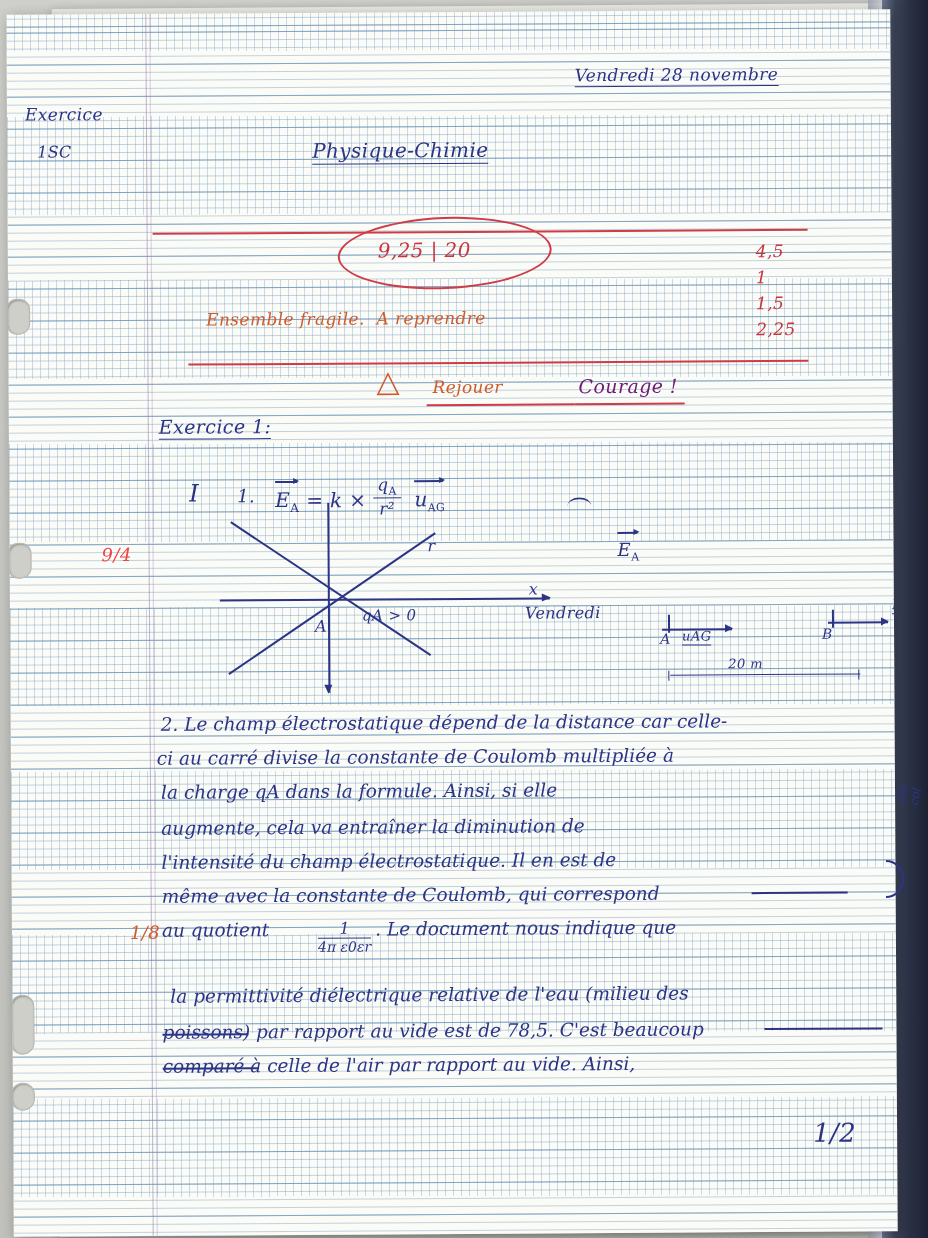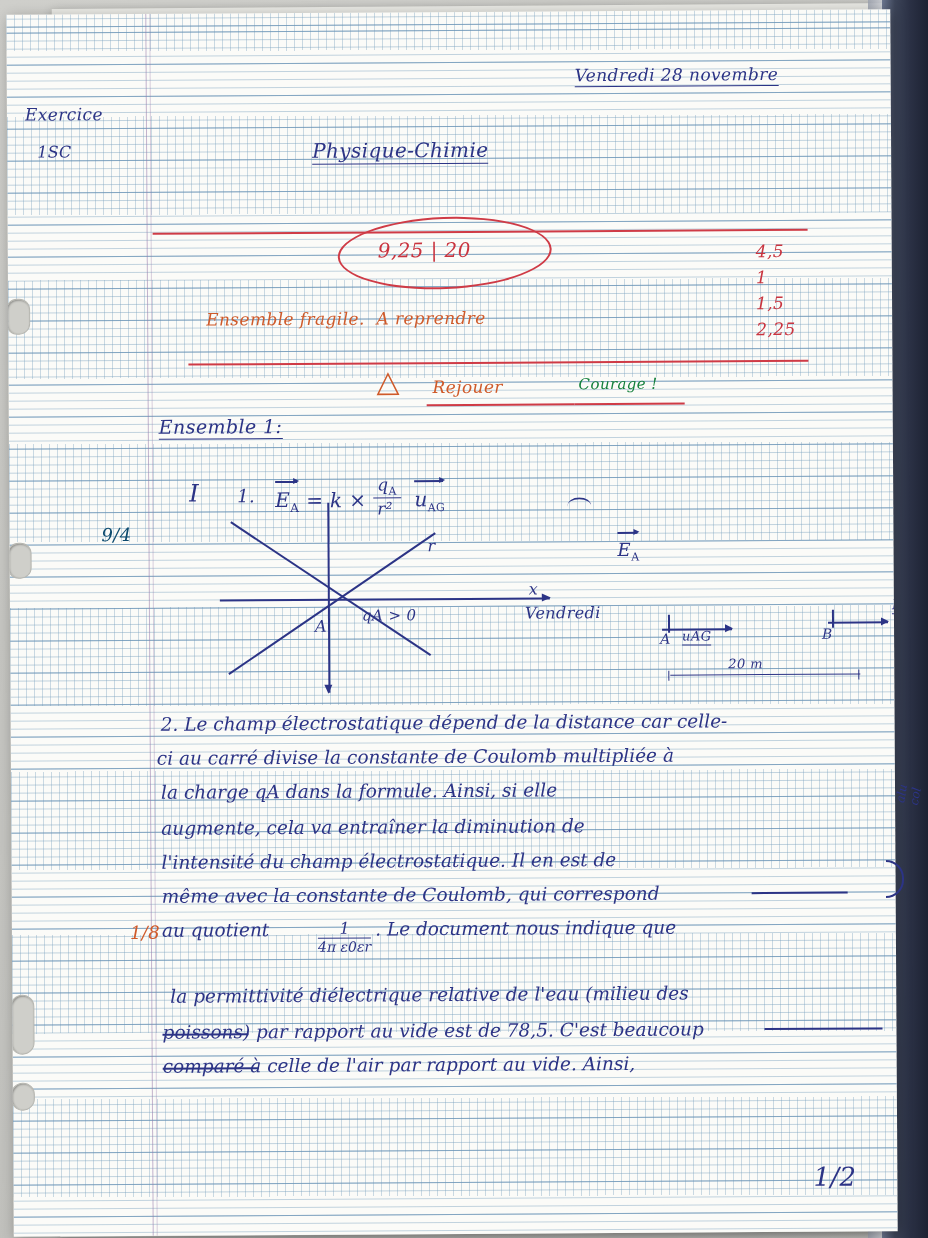--- a/index.html
+++ b/index.html
@@ -100,43 +100,43 @@
     transform:rotate(-2deg);
   }
   #grade{left:370px;top:226px;font-size:20px;color:#c9343f;}
   #rline1{position:absolute;left:145px;top:219px;width:655px;height:2px;background:#cf3b46;}
   #rline2{position:absolute;left:180px;top:350px;width:620px;height:2px;background:#cf3b46;}
   #comment{left:198px;top:296px;font-size:17px;color:#cf5a2a;}
   #points{left:748px;top:228px;font-size:17px;color:#c9343f;line-height:26px;}
   #warn{position:absolute;left:368px;top:354px;font-size:30px;color:#cf5a2a;line-height:1;}
   #redo{left:424px;top:365px;font-size:17px;color:#cf5a2a;}
   #redo-u{position:absolute;left:418px;top:392px;width:148px;height:2px;background:#cf3b46;}
-  #courage{left:570px;top:364px;font-size:15px;color:#15803d;}
+  #courage{left:570px;top:364px;font-size:19px;color:#701a75;}
   #courage-u{position:absolute;left:566px;top:392px;width:110px;height:2px;background:#cf3b46;}
 
   
   #exo{left:150px;top:402px;font-size:19px;}
 
   
   #part-I{left:180px;top:466px;font-size:24px;}
   #q1{left:228px;top:472px;font-size:18px;}
   #formula{left:266px;top:462px;font-size:20px;}
   .vec{position:relative;}
   .vec:before{
     content:"";position:absolute;left:0;right:2px;top:-7px;height:1.6px;background:currentColor;
   }
   .vec:after{
     content:"";position:absolute;right:0px;top:-10px;
     border-left:6px solid currentColor;border-top:3px solid transparent;border-bottom:3px solid transparent;
   }
-  .frac{display:inline-block;vertical-align:-8px;font-size:17px;}
+  .frac{display:inline-block;text-align:center;vertical-align:-8px;font-size:17px;}
   .frac .num{display:block;border-bottom:1.6px solid currentColor;padding:0 4px;}
   .frac .den{display:block;padding:0 4px;}
 
-  #mark-orange1{left:92px;top:510px;font-size:18px;color:#0c4a6e;}
+  #mark-orange1{left:92px;top:530px;font-size:18px;color:#ef4444;}
   #mark-orange2{left:118px;top:908px;font-size:18px;color:#cf5a2a;}
 
   
   #axes{position:absolute;left:200px;top:500px;width:360px;height:180px;}
   #axis-h{position:absolute;left:10px;top:86px;width:330px;height:1.6px;background:#2c3486;}
   #axis-h:after{content:"";position:absolute;right:-1px;top:-4px;border-left:9px solid #2c3486;border-top:4.5px solid transparent;border-bottom:4.5px solid transparent;}
   #axis-v{position:absolute;left:118px;top:-10px;width:1.6px;height:190px;background:#2c3486;}
   #axis-v:after{content:"";position:absolute;left:-4px;bottom:-1px;border-top:9px solid #2c3486;border-left:4.5px solid transparent;border-right:4.5px solid transparent;}
   #diag1{position:absolute;left:18px;top:160px;width:250px;height:1.6px;background:#2c3486;transform:rotate(-34deg);transform-origin:0 0;}
   #diag2{position:absolute;left:22px;top:8px;width:240px;height:1.6px;background:#2c3486;transform:rotate(34deg);transform-origin:0 0;}
@@ -180,21 +180,21 @@
   #p6{top:872px;left:150px;}
   #p7{top:906px;left:150px;}
   #p8{top:972px;left:158px;}
   #p9{top:1008px;left:150px;}
   #p10{top:1042px;left:150px;}
 
   #frac2{position:absolute;left:306px;top:906px;font-size:16px;color:#2c3486;text-align:center;font-family:"DejaVu Serif",serif;font-style:italic;}
   #frac2 .num{display:block;border-bottom:1.6px solid currentColor;}
   #frac2 .den{display:block;font-size:14px;}
 
-  #pagenum{left:800px;top:1152px;font-size:26px;}
+  #pagenum{left:800px;top:1108px;font-size:26px;}
 
   
   #side-note{position:absolute;left:892px;top:772px;font-size:12px;color:#2c3486;transform:rotate(-80deg);font-family:"DejaVu Serif",serif;font-style:italic;}
   #side-hook{position:absolute;left:886px;top:860px;width:16px;height:34px;border:2px solid #2c3486;border-left:none;border-radius:0 18px 18px 0;}
 </style>
 </head>
 <body>
 
 <div id="desk"></div>
 <div id="under-sheet"></div>
@@ -225,21 +225,21 @@
 1,5
 2,25</div>
   <div class="hw" id="comment">Ensemble fragile.  A reprendre</div>
   <div id="rline2"></div>
   <div id="warn">△</div>
   <div class="hw" id="redo">Rejouer</div>
   <div id="redo-u"></div>
   <div class="hw" id="courage">Courage !</div>
   <div id="courage-u"></div>
 
-  <div class="hw blue u" id="exo">Ensemble 1:</div>
+  <div class="hw blue u" id="exo">Exercice 1:</div>
 
   <div class="hw blue" id="part-I">I</div>
   <div class="hw blue" id="q1">1.</div>
 
   <div class="hw blue" id="formula"><span class="vec">E<sub style="font-style:normal;font-size:12px;">A</sub></span> = <span>k</span> × <span class="frac"><span class="num">q<sub style="font-style:normal;font-size:11px;">A</sub></span><span class="den">r²</span></span> &nbsp;<span class="vec">u<sub style="font-style:normal;font-size:11px;">AG</sub></span></div>
 
   <div class="hw" id="mark-orange1">9/4</div>
   <div class="hw" id="mark-orange2">1/8</div>
 
   <div id="axes">

